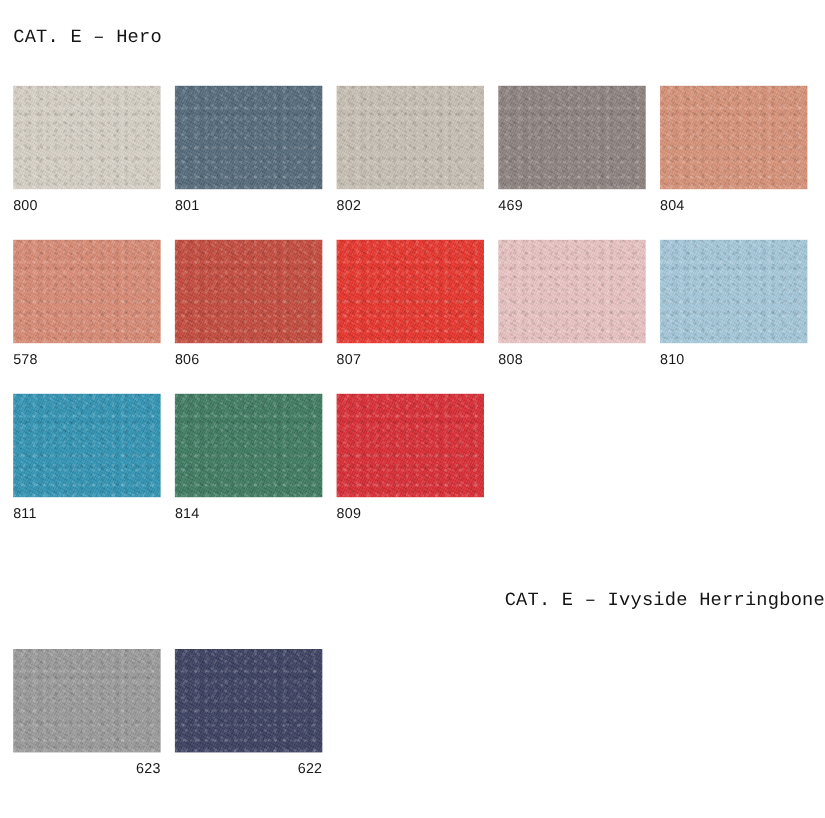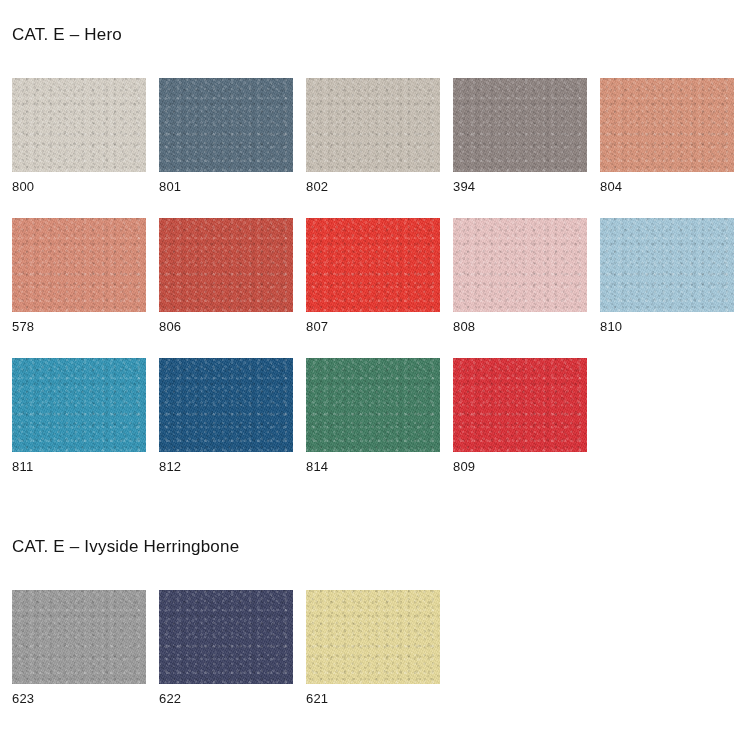--- a/index.html
+++ b/index.html
@@ -21,30 +21,31 @@
     width: 750px;
     height: 744px;
     box-sizing: border-box;
   }
   .section {
     position: absolute;
     left: 0;
     width: 750px;
   }
   #section-hero  { top: 24px; }
-  #section-ivy   { top: 536px; }
+  #section-ivy   { top: 536px; text-align: right; }
 
   .section-title {
     font-size: 17px;
     font-weight: 400;
     letter-spacing: 0.2px;
     color: #141414;
     margin: 0 0 0 12px;
     line-height: 22px;
     white-space: nowrap;
+    font-family: Liberation Mono, monospace;
   }
 
   .swatch-grid {
     display: flex;
     flex-wrap: wrap;
     margin-left: 12px;
     margin-top: 32px;
     width: 738px;
   }
   .swatch-cell {
@@ -112,21 +113,21 @@
         <div class="swatch-cell">
           <div class="swatch-chip" style="background-color: rgb(84, 106, 123);"></div>
           <div class="swatch-label">801</div>
         </div>
         <div class="swatch-cell">
           <div class="swatch-chip" style="background-color: rgb(200, 192, 180);"></div>
           <div class="swatch-label">802</div>
         </div>
         <div class="swatch-cell">
           <div class="swatch-chip" style="background-color: rgb(141, 130, 127);"></div>
-          <div class="swatch-label">394</div>
+          <div class="swatch-label">469</div>
         </div>
         <div class="swatch-cell">
           <div class="swatch-chip" style="background-color: rgb(216, 146, 120);"></div>
           <div class="swatch-label">804</div>
         </div>
         <div class="swatch-cell">
           <div class="swatch-chip" style="background-color: rgb(217, 138, 116);"></div>
           <div class="swatch-label">578</div>
         </div>
         <div class="swatch-cell">
@@ -143,24 +144,20 @@
         </div>
         <div class="swatch-cell">
           <div class="swatch-chip" style="background-color: rgb(164, 200, 218);"></div>
           <div class="swatch-label">810</div>
         </div>
         <div class="swatch-cell">
           <div class="swatch-chip" style="background-color: rgb(47, 147, 180);"></div>
           <div class="swatch-label">811</div>
         </div>
         <div class="swatch-cell">
-          <div class="swatch-chip" style="background-color: rgb(23, 80, 125);"></div>
-          <div class="swatch-label">812</div>
-        </div>
-        <div class="swatch-cell">
           <div class="swatch-chip" style="background-color: rgb(61, 122, 95);"></div>
           <div class="swatch-label">814</div>
         </div>
         <div class="swatch-cell">
           <div class="swatch-chip" style="background-color: rgb(218, 43, 51);"></div>
           <div class="swatch-label">809</div>
         </div>
       </div>
   </section>
 
@@ -168,20 +165,16 @@
     <h2 class="section-title">CAT. E – Ivyside Herringbone</h2>
     <div class="swatch-grid">
         <div class="swatch-cell">
           <div class="swatch-chip" style="background-color: rgb(154, 154, 154);"></div>
           <div class="swatch-label">623</div>
         </div>
         <div class="swatch-cell">
           <div class="swatch-chip" style="background-color: rgb(58, 63, 96);"></div>
           <div class="swatch-label">622</div>
         </div>
-        <div class="swatch-cell">
-          <div class="swatch-chip" style="background-color: rgb(230, 218, 154);"></div>
-          <div class="swatch-label">621</div>
-        </div>
       </div>
   </section>
 
 </div>
 
 </body></html>

